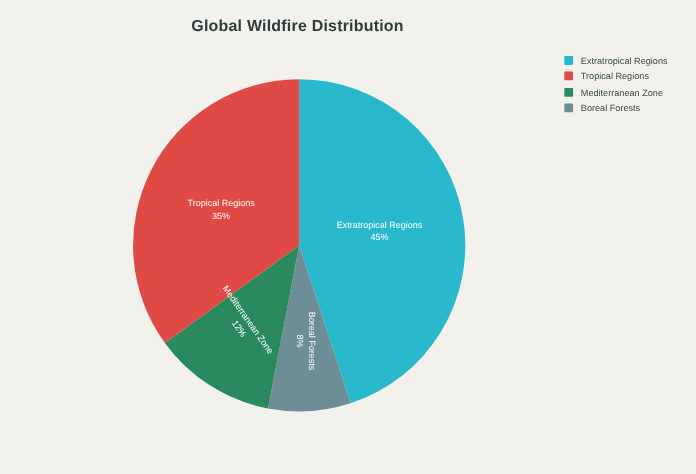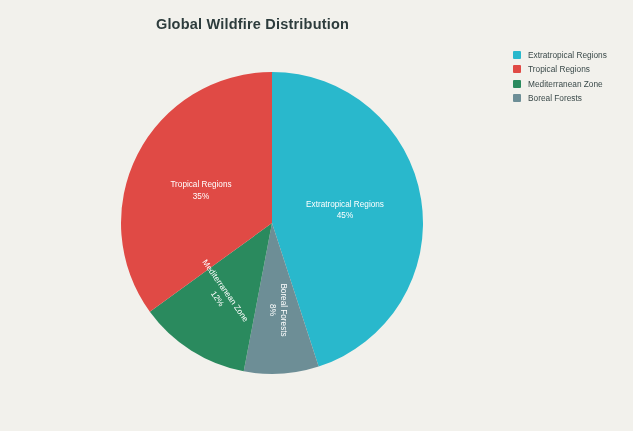--- a/index.html
+++ b/index.html
@@ -74,21 +74,21 @@
     color: #3b4a4a;
     white-space: nowrap;
     line-height: 1;
   }
 </style>
 </head>
 <body style="background: rgb(242, 241, 236);">
 
 <div id="chart-root">
 
-  <div id="chart-title" style="color: rgb(45, 60, 60);">Global Wildfire Distribution</div>
+  <div id="chart-title" style="color: rgb(45, 60, 60); padding-left: 18px;">Global Wildfire Distribution</div>
 
   <svg id="pie-svg" width="633" height="431" viewBox="0 0 633 431">
     <g id="pie-slices">
         <path d="M 272 223 L 272.00 72.00 A 151 151 0 0 1 318.66 366.61 Z" fill="#29b8cc"></path>
         <path d="M 272 223 L 318.66 366.61 A 151 151 0 0 1 243.71 371.33 Z" fill="#6d8e96"></path>
         <path d="M 272 223 L 243.71 371.33 A 151 151 0 0 1 149.84 311.76 Z" fill="#2a8a5e"></path>
         <path d="M 272 223 L 149.84 311.76 A 151 151 0 0 1 272.00 72.00 Z" fill="#e04a45"></path>
       </g>
     <g id="pie-labels">
         <text class="slice-label" x="345" y="205">Extratropical Regions</text>

